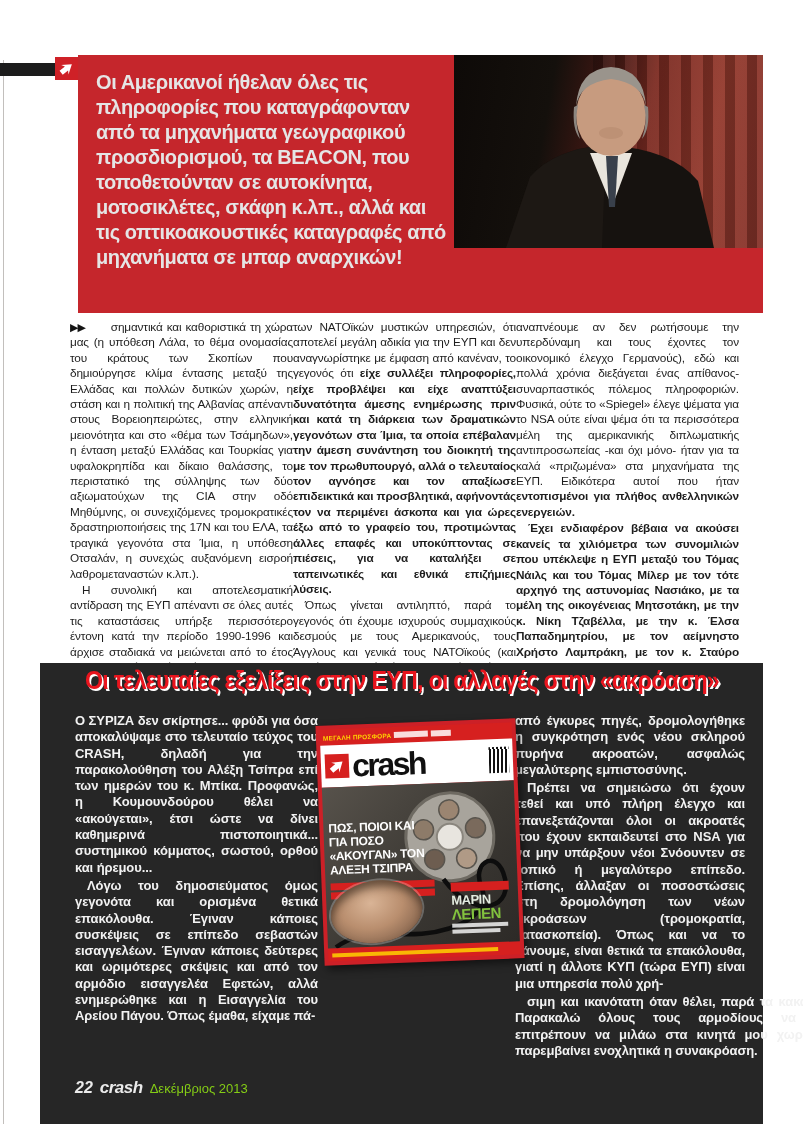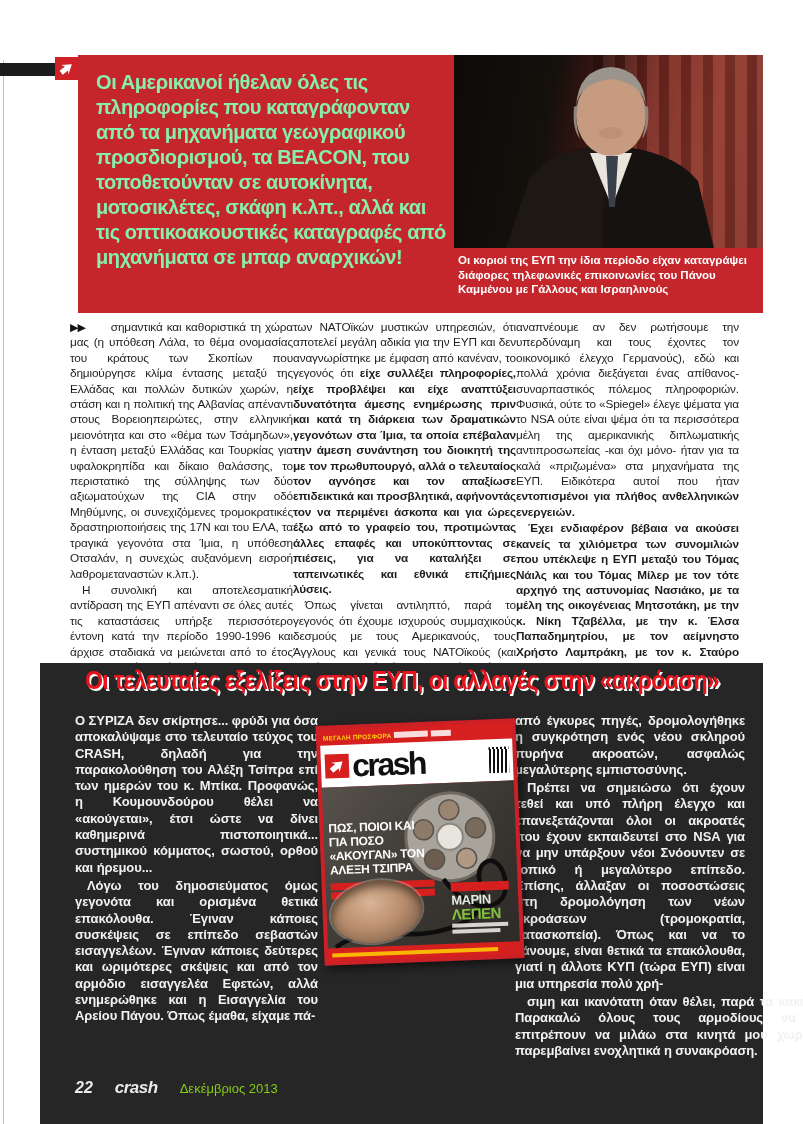--- a/index.html
+++ b/index.html
@@ -12,21 +12,21 @@
 
   
   .corner-bar { position:absolute; left:0; top:63px; width:60px; height:13px; background:#1c1c1c; }
   .corner-logo { position:absolute; left:55px; top:57px; width:23px; height:23px; background:#cf2127; display:flex; align-items:center; justify-content:center; }
   .corner-logo svg { display:block; }
 
   
   .banner { position:absolute; left:78px; top:55px; width:685px; height:258px; background:#c5262c; }
   .banner-headline {
     position:absolute; left:18px; top:15px; width:352px;
-    color:#86efac; font-weight:bold; font-size:20px; line-height:25px; letter-spacing:-0.4px;
+    color:#e5e5e5; font-weight:bold; font-size:20px; line-height:25px; letter-spacing:-0.4px;
   }
   .photo {
     position:absolute; right:0; top:0; width:309px; height:193px; overflow:hidden;
     background:linear-gradient(100deg,#0e0a08 0%,#14100c 30%,#3a1612 44%,#7c2b22 60%,#93392c 80%,#86332a 100%);
   }
   .photo::after {
     content:""; position:absolute; right:0; top:0; width:55%; height:100%;
     background:repeating-linear-gradient(90deg, rgba(0,0,0,.22) 0 10px, rgba(255,255,255,.05) 10px 22px);
   }
   .photo svg { position:relative; z-index:1; display:block; }
@@ -93,21 +93,21 @@
   .lepen { position:absolute; right:5px; top:100px; text-align:left; width:62px; }
   .lepen-tag { width:58px; height:9px; background:#d6201f; margin-bottom:2px; }
   .lepen-n1 { color:#e4ece0; font-weight:bold; font-size:13px; line-height:13px; letter-spacing:-0.5px; }
   .lepen-n2 { color:#82c23e; font-weight:bold; font-size:15px; line-height:15px; letter-spacing:-0.5px; }
   .lepen-sub { width:56px; height:4px; background:rgba(255,255,255,.8); margin-top:2px; }
   .lepen-sub + .lepen-sub { width:48px; }
   .cover-bottom { height:13px; background:#d6201f; display:flex; align-items:center; padding:0 4px; }
   .cover-bottom span { display:block; width:90%; height:4px; background:#ffd200; opacity:.85; }
 
   
-  .footer { position:absolute; left:35px; top:415px; color:#eaeaea; display:flex; align-items:baseline; gap:22px; }
+  .footer { position:absolute; left:35px; top:415px; color:#eaeaea; display:flex; align-items:baseline; gap:7px; }
   .footer .num { font-weight:bold; font-style:italic; font-size:16px; }
   .footer .mag { font-weight:bold; font-style:italic; font-size:17px; letter-spacing:-0.5px; }
   .footer .date { font-size:13px; color:#84cc16; }
 </style>
 </head>
 <body>
 
 <div class="page">
   <div class="edge-line"></div>
 
@@ -129,21 +129,20 @@
         <path d="M52,193 L76,122 Q100,94 152,90 L148,193 Z" fill="#1d1814"></path>
         <polygon points="136,98 178,98 158,152" fill="#e9e5dd"></polygon>
         <polygon points="152,101 164,101 161,152 155,152" fill="#39404b"></polygon>
         <ellipse cx="157" cy="60" rx="35" ry="41" fill="#c79b7f"></ellipse>
         <path d="M122,52 Q124,14 157,12 Q190,14 192,52 Q189,28 157,24 Q125,28 122,52 Z" fill="#9a948c"></path>
         <path d="M120,52 Q118,74 126,84 Q120,66 124,50 Z" fill="#8c8680"></path>
         <path d="M194,52 Q196,74 188,84 Q194,66 190,50 Z" fill="#8c8680"></path>
         <ellipse cx="157" cy="78" rx="12" ry="6" fill="#b58a6e" opacity="0.6"></ellipse>
       </svg>
     </div>
-    <div class="photo-caption">Οι κοριοί της ΕΥΠ την ίδια περίοδο είχαν καταγράψει διάφορες τηλεφωνικές επικοινωνίες του Πάνου Καμμένου με Γάλλους και Ισραηλινούς</div>
   </div>
 
   <div class="columns">
     <div class="col">
       <p><span class="cont-arrows">▶▶</span><span>σημαντικά και καθοριστικά τη χώρα μας (η υπόθεση Λάλα, το θέμα ονομασίας του κράτους των Σκοπίων που δημιούργησε κλίμα έντασης μεταξύ της Ελλάδας και πολλών δυτικών χωρών, η στάση και η πολιτική της Αλβανίας απέναντι στους Βορειοηπειρώτες, στην ελληνική μειονότητα και στο «θέμα των Τσάμηδων», η ένταση μεταξύ Ελλάδας και Τουρκίας για υφαλοκρηπίδα και δίκαιο θαλάσσης, το περιστατικό της σύλληψης των δύο αξιωματούχων της CIA στην οδό Μηθύμνης, οι συνεχιζόμενες τρομοκρατικές δραστηριοποιήσεις της 17Ν και του ΕΛΑ, τα τραγικά γεγονότα στα Ίμια, η υπόθεση Οτσαλάν, η συνεχώς αυξανόμενη εισροή λαθρομεταναστών κ.λπ.).</span></p>
       <p>Η συνολική και αποτελεσματική αντίδραση της ΕΥΠ απέναντι σε όλες αυτές τις καταστάσεις υπήρξε περισσότερο έντονη κατά την περίοδο 1990-1996 και άρχισε σταδιακά να μειώνεται από το έτος 1996 και μετά... Επί Σημίτη...</p>
 
     </div>
     <div class="col">
       <p><span>των ΝΑΤΟϊκών μυστικών υπηρεσιών, ότι αποτελεί μεγάλη αδικία για την ΕΥΠ και δεν αναγνωρίστηκε με έμφαση από κανέναν, το γεγονός ότι </span><span class="b">είχε συλλέξει πληροφορίες, είχε προβλέψει και είχε αναπτύξει δυνατότητα άμεσης ενημέρωσης πριν και κατά τη διάρκεια των δραματικών γεγονότων στα Ίμια, τα οποία επέβαλαν την άμεση συνάντηση του διοικητή της με τον πρωθυπουργό, αλλά ο τελευταίος τον αγνόησε και τον απαξίωσε επιδεικτικά και προσβλητικά, αφήνοντάς τον να περιμένει άσκοπα και για ώρες έξω από το γραφείο του, προτιμώντας άλλες επαφές και υποκύπτοντας σε πιέσεις, για να καταλήξει σε ταπεινωτικές και εθνικά επιζήμιες λύσεις.</span></p>

